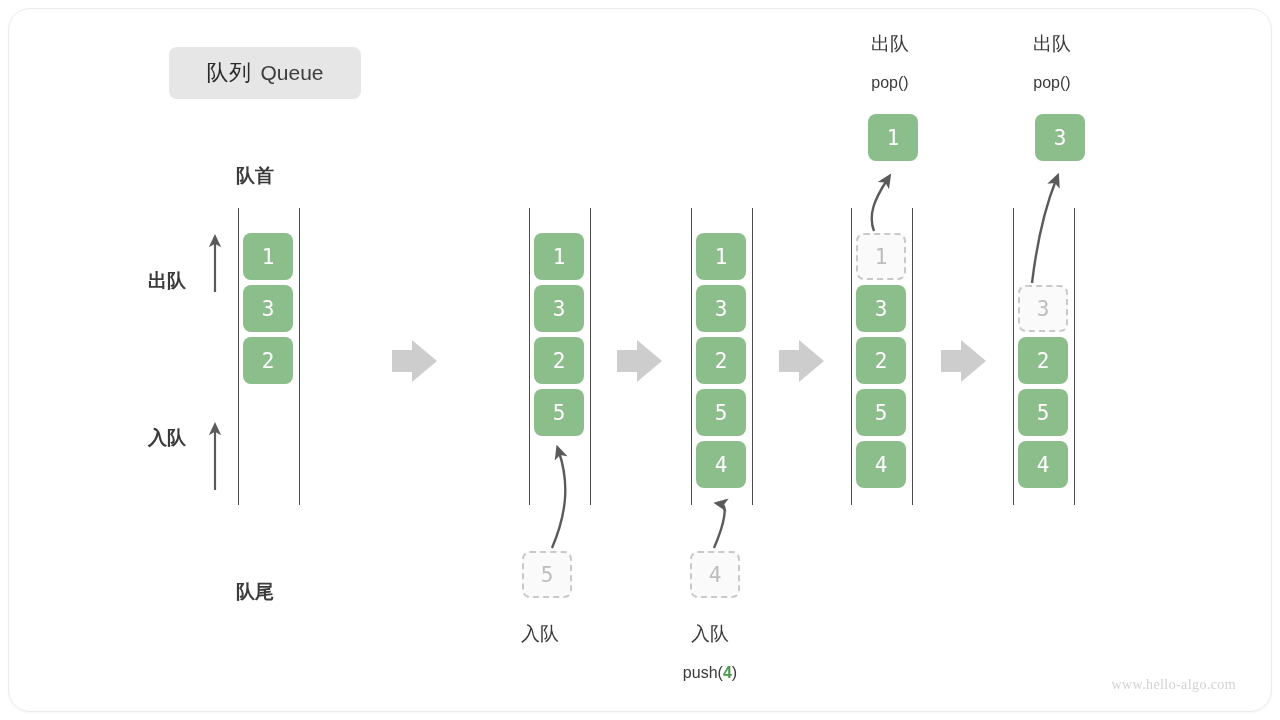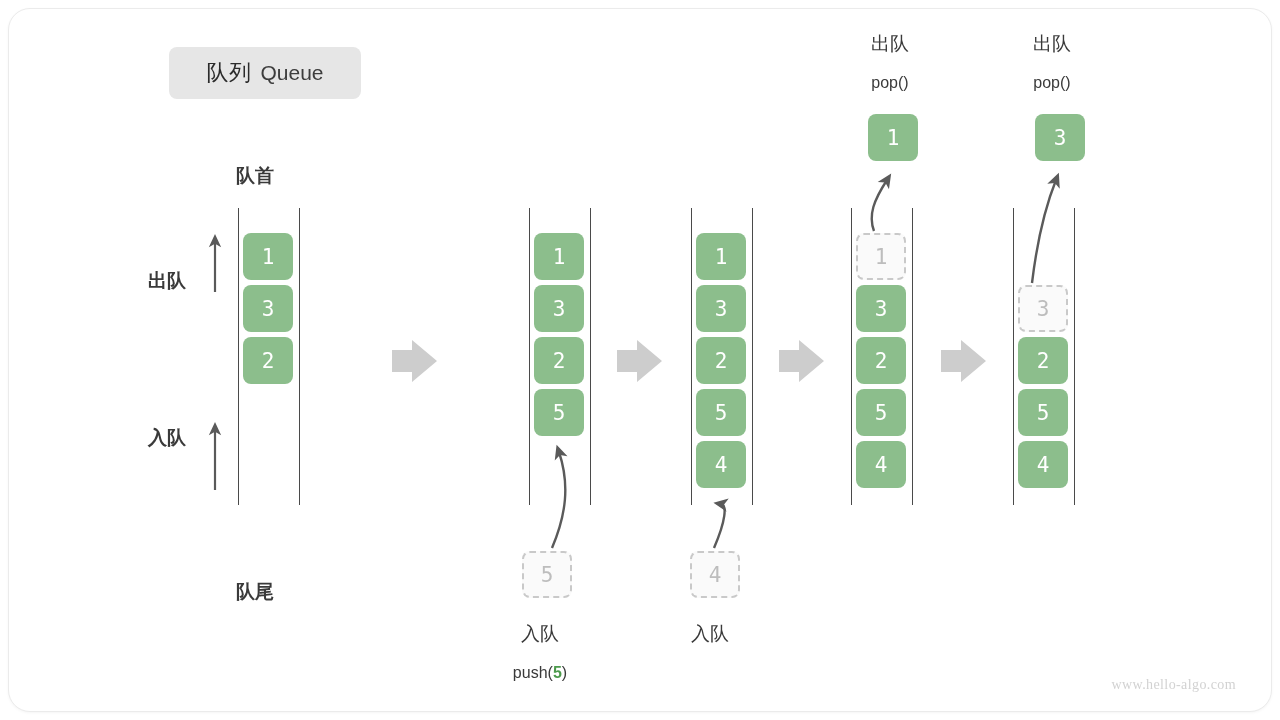--- a/index.html
+++ b/index.html
@@ -168,35 +168,35 @@
     <div class="rail" style="left:529px; top:208px; height:297px;"></div>
     <div class="rail" style="left:590px; top:208px; height:297px;"></div>
     <div class="cell filled" style="left:534px; top:233px;">1</div>
     <div class="cell filled" style="left:534px; top:285px;">3</div>
     <div class="cell filled" style="left:534px; top:337px;">2</div>
     <div class="cell filled" style="left:534px; top:389px;">5</div>
     <div class="cell ghost" style="left:522px; top:551px;">5</div>
   </div>
   <div class="op-caption" style="left:440px; top:620px; width:200px;">
     <span class="op-cn">入队</span>
-    <span class="op-code">push(<span class="arg">5</span>)</span>
   </div>
 
   <div class="col">
     <div class="rail" style="left:691px; top:208px; height:297px;"></div>
     <div class="rail" style="left:752px; top:208px; height:297px;"></div>
     <div class="cell filled" style="left:696px; top:233px;">1</div>
     <div class="cell filled" style="left:696px; top:285px;">3</div>
     <div class="cell filled" style="left:696px; top:337px;">2</div>
     <div class="cell filled" style="left:696px; top:389px;">5</div>
     <div class="cell filled" style="left:696px; top:441px;">4</div>
     <div class="cell ghost" style="left:690px; top:551px;">4</div>
   </div>
   <div class="op-caption" style="left:610px; top:620px; width:200px;">
     <span class="op-cn">入队</span>
+    <span class="op-code">push(<span class="arg">4</span>)</span>
   </div>
 
   <div class="op-caption" style="left:790px; top:30px; width:200px;">
     <span class="op-cn">出队</span>
     <span class="op-code">pop()</span>
   </div>
   <div class="col">
     <div class="cell filled" style="left:868px; top:114px;">1</div>
     <div class="rail" style="left:851px; top:208px; height:297px;"></div>
     <div class="rail" style="left:912px; top:208px; height:297px;"></div>

